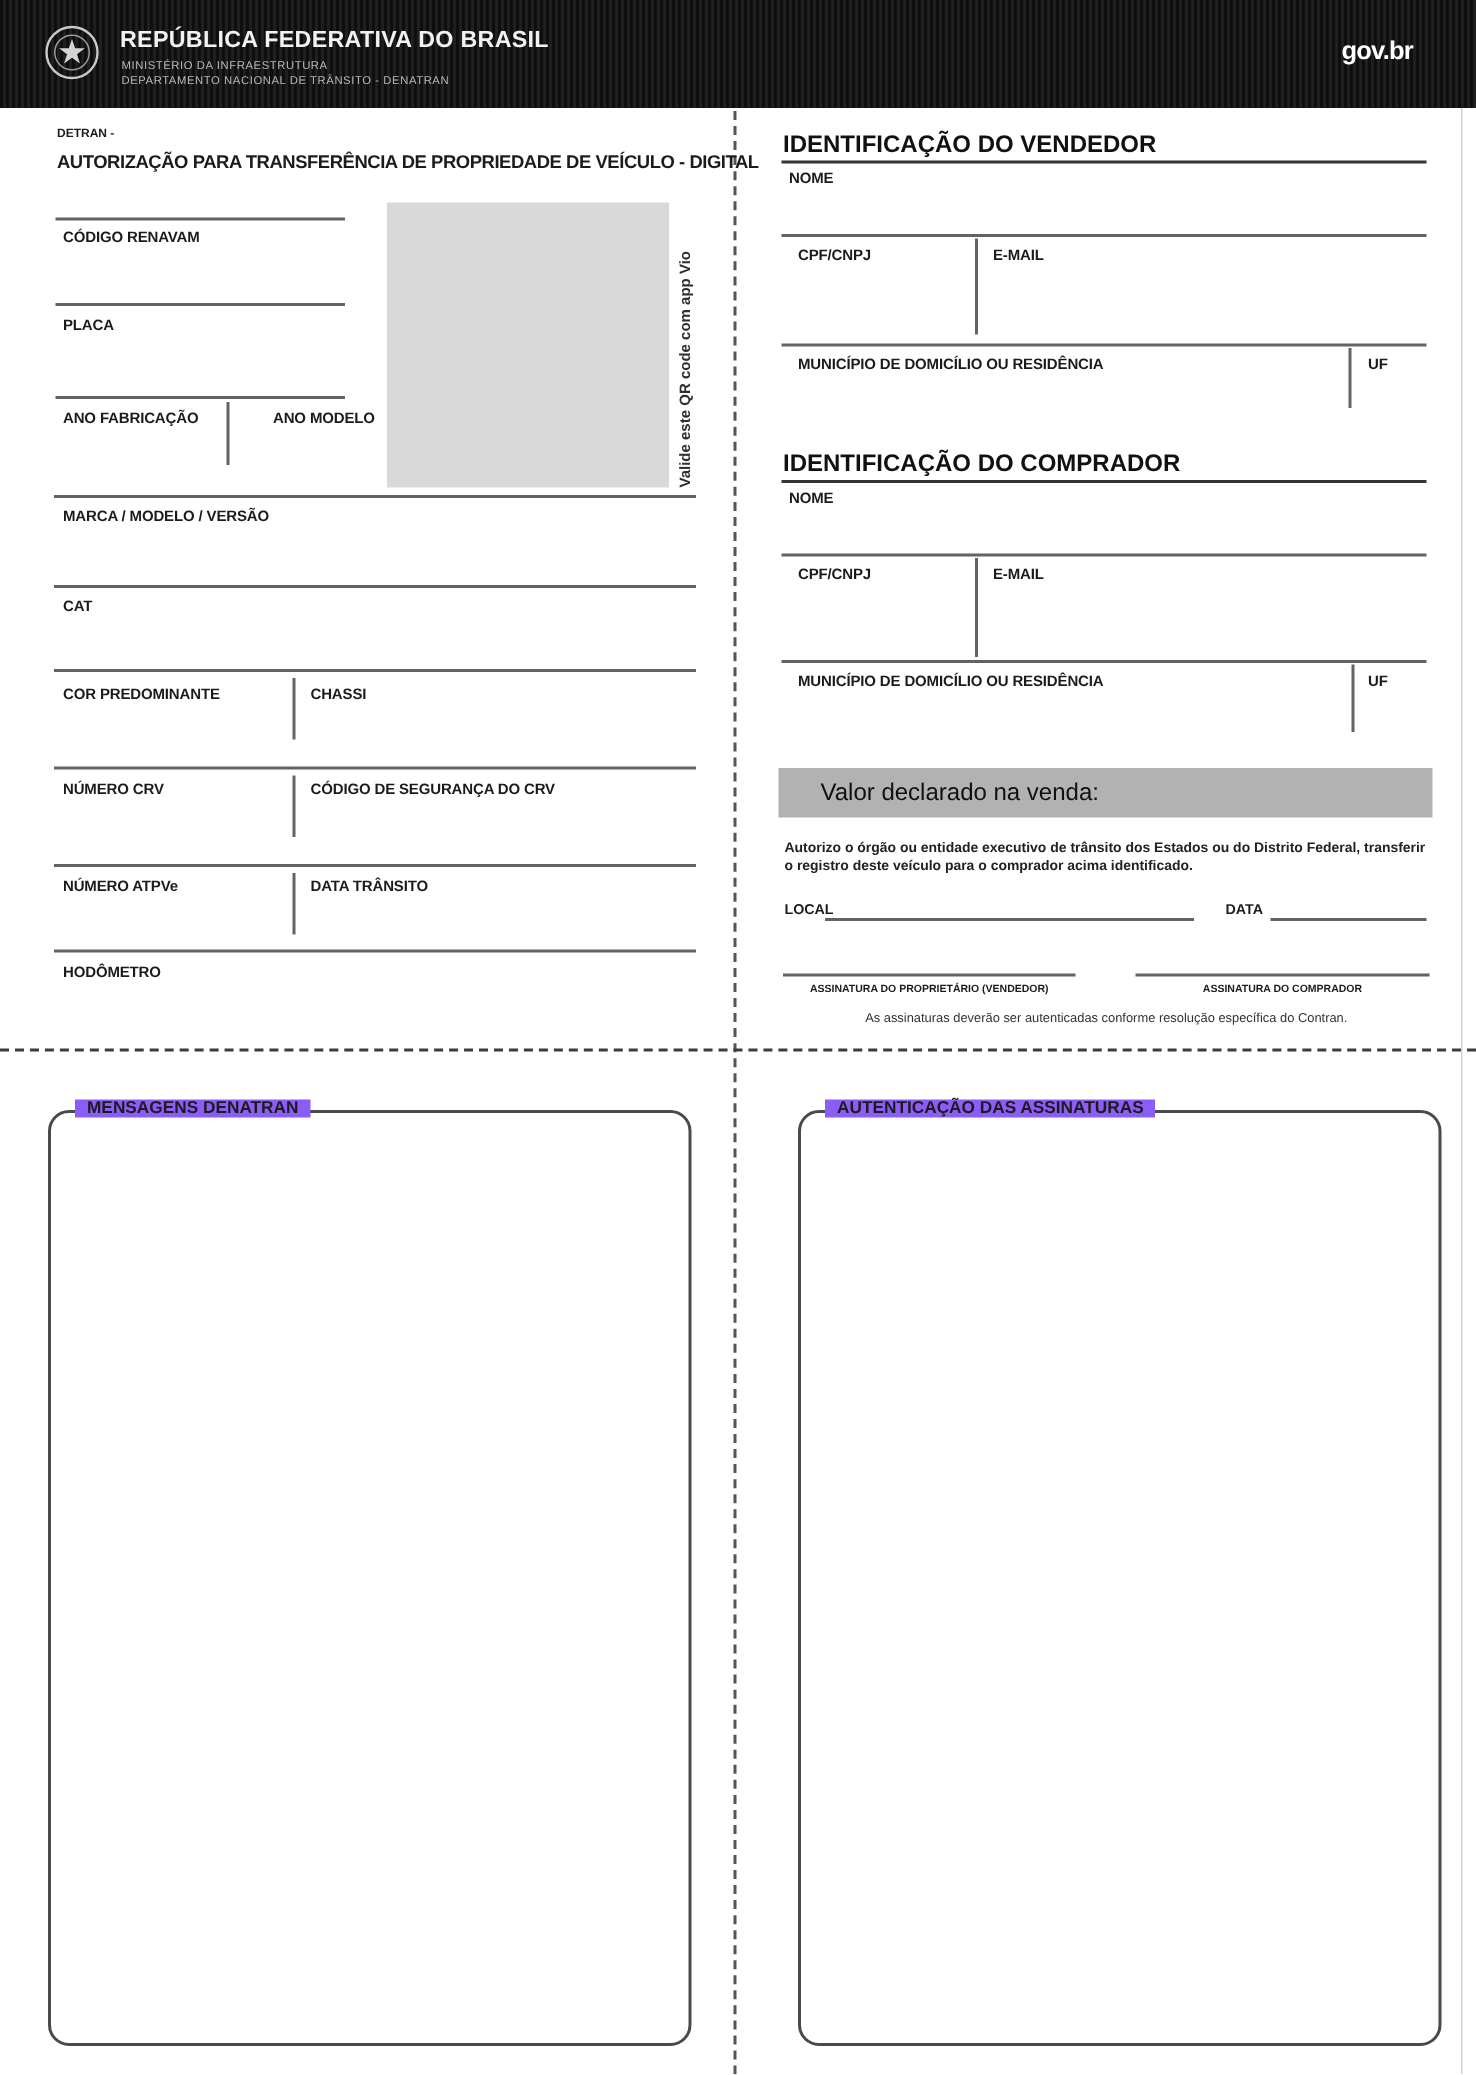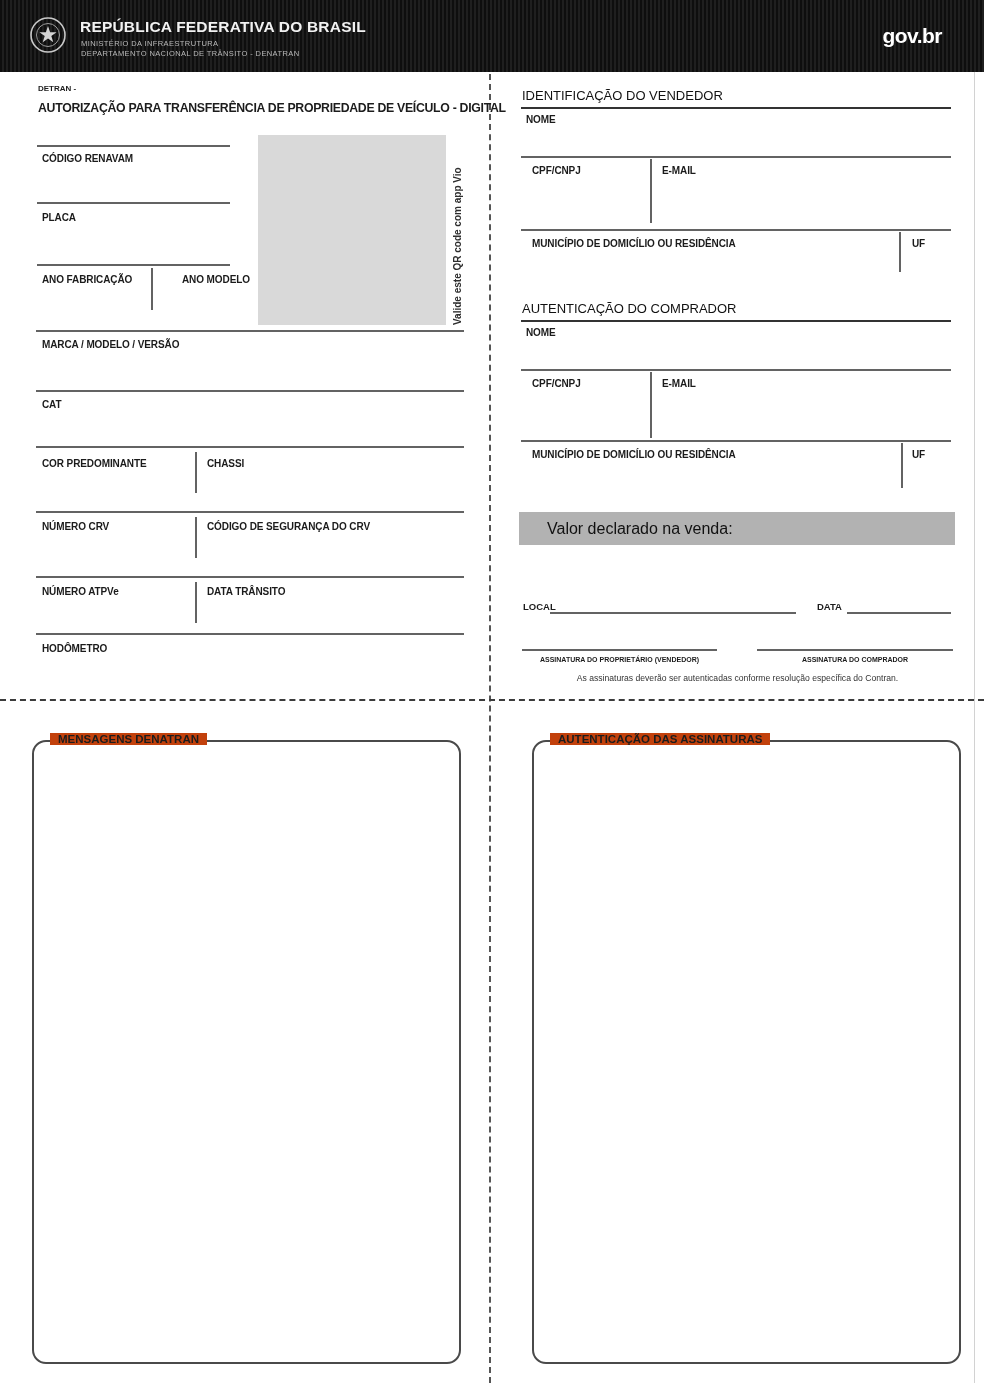--- a/index.html
+++ b/index.html
@@ -3,49 +3,49 @@
 <meta charset="utf-8">
 <style>
   html,body{margin:0;padding:0;background:#ffffff;}
   .page{position:relative;width:984px;height:1383px;background:#ffffff;overflow:hidden;
         font-family:"Liberation Sans", sans-serif;color:#1c1c1c;}
   
   .gov-header{position:absolute;left:0;top:0;width:984px;height:72px;
     background:repeating-linear-gradient(90deg,#0e0e0e 0px,#0e0e0e 2px,#1f1f1f 2px,#1f1f1f 4px);}
   .hdr-country{position:absolute;left:80px;top:18px;color:#f2f2f2;font-weight:700;font-size:15.5px;letter-spacing:.2px;}
   .hdr-sub{position:absolute;left:81px;color:#b9b9b9;font-size:7.5px;letter-spacing:.4px;}
-  .hdr-brand{position:absolute;right:42px;top:24px;color:#ffffff;font-weight:700;font-size:21px;letter-spacing:-.5px;}
+  .hdr-brand{position:absolute;right:42px;top:24px;color:#ffffff;font-weight:700;font-size:17px;letter-spacing:-.5px;}
   .emblem{position:absolute;left:28px;top:15px;width:40px;height:40px;}
   
   .hline{position:absolute;height:0;border-top:2px solid #4d4d4d;opacity:.88;}
   .hline.thick{border-top:2.5px solid #333;opacity:1;}
   .vline{position:absolute;width:0;border-left:2px solid #4d4d4d;opacity:.88;}
   .lbl{position:absolute;font-weight:700;font-size:10px;white-space:nowrap;color:#1b1b1b;letter-spacing:-.1px;}
-  .sec-title{position:absolute;font-weight:400;font-size:13px;white-space:nowrap;color:#111;}
+  .sec-title{position:absolute;font-weight:700;font-size:16px;white-space:nowrap;color:#111;}
   .dashed-h{position:absolute;height:0;border-top:2px dashed #3c3c3c;}
   .dashed-v{position:absolute;width:0;border-left:2px dashed #555;}
   .page-edge{position:absolute;width:0;border-left:1px solid #d2d2d2;}
   
   .doc-agency{position:absolute;left:38px;top:84px;font-weight:700;font-size:8px;}
   .doc-title{position:absolute;left:38px;top:101px;font-weight:700;font-size:12.3px;letter-spacing:-.3px;white-space:nowrap;}
   .qr-box{position:absolute;left:258px;top:135px;width:188px;height:190px;background:#d9d9d9;}
   .qr-caption{position:absolute;left:452px;top:133px;width:18px;height:192px;
     writing-mode:vertical-rl;transform:rotate(180deg);
     font-weight:700;font-size:10px;color:#2e2e2e;white-space:nowrap;}
   
   .valor-bar{position:absolute;left:519px;top:512px;width:436px;height:33px;background:#b2b2b2;
     display:flex;align-items:center;}
   .valor-text{margin-left:28px;font-weight:400;font-size:16px;color:#111;}
   .auth-par{position:absolute;left:523px;top:560px;width:432px;font-weight:700;font-size:9.3px;line-height:11.5px;color:#222;}
   .sig-label{position:absolute;text-align:center;font-weight:700;font-size:7px;color:#1b1b1b;}
   .note{position:absolute;left:520px;top:673px;width:435px;text-align:center;font-size:8.6px;color:#333;}
   .local-lbl{position:absolute;font-weight:700;font-size:9.5px;}
   
   .round-box{position:absolute;width:425px;height:620px;border:2px solid #4a4a4a;border-radius:14px;background:#fff;}
-  .box-legend{position:absolute;top:733px;background:#c2410c;padding:0 8px;font-weight:700;font-size:11.5px;white-space:nowrap;}
+  .box-legend{position:absolute;top:733px;background:#8b5cf6;padding:0 8px;font-weight:700;font-size:11.5px;white-space:nowrap;}
 </style>
 </head>
 <body>
 
 <div class="page">
 
   <div class="gov-header">
     <svg class="emblem" viewBox="0 0 40 40">
       <circle cx="20" cy="20" r="17" fill="none" stroke="#c9c9c9" stroke-width="1.6"></circle>
       <circle cx="20" cy="20" r="11.5" fill="none" stroke="#9c9c9c" stroke-width="1"></circle>
@@ -109,37 +109,38 @@
   <div class="hline" style="left:521px;top:156px;width:430px;"></div>
   <div class="lbl" style="left:532px;top:165px;">CPF/CNPJ</div>
   <div class="vline" style="left:650px;top:159px;height:64px;"></div>
   <div class="lbl" style="left:662px;top:165px;">E-MAIL</div>
 
   <div class="hline" style="left:521px;top:229px;width:430px;"></div>
   <div class="lbl" style="left:532px;top:238px;">MUNICÍPIO DE DOMICÍLIO OU RESIDÊNCIA</div>
   <div class="vline" style="left:899px;top:232px;height:40px;"></div>
   <div class="lbl" style="left:912px;top:238px;">UF</div>
 
-  <div class="sec-title" style="left:522px;top:301px;">AUTENTICAÇÃO DO COMPRADOR</div>
+  <div class="sec-title" style="left:522px;top:301px;">IDENTIFICAÇÃO DO COMPRADOR</div>
   <div class="hline thick" style="left:521px;top:320px;width:430px;"></div>
   <div class="lbl" style="left:526px;top:327px;">NOME</div>
 
   <div class="hline" style="left:521px;top:369px;width:430px;"></div>
   <div class="lbl" style="left:532px;top:378px;">CPF/CNPJ</div>
   <div class="vline" style="left:650px;top:372px;height:66px;"></div>
   <div class="lbl" style="left:662px;top:378px;">E-MAIL</div>
 
   <div class="hline" style="left:521px;top:440px;width:430px;"></div>
   <div class="lbl" style="left:532px;top:449px;">MUNICÍPIO DE DOMICÍLIO OU RESIDÊNCIA</div>
   <div class="vline" style="left:901px;top:443px;height:45px;"></div>
   <div class="lbl" style="left:912px;top:449px;">UF</div>
 
   <div class="valor-bar">
     <span class="valor-text">Valor declarado na venda:</span>
   </div>
+  <div class="auth-par">Autorizo o órgão ou entidade executivo de trânsito dos Estados ou do Distrito Federal, transferir o registro deste veículo para o comprador acima identificado.</div>
 
   <div class="local-lbl" style="left:523px;top:601px;">LOCAL</div>
   <div class="hline" style="left:550px;top:612px;width:246px;"></div>
   <div class="local-lbl" style="left:817px;top:601px;">DATA</div>
   <div class="hline" style="left:847px;top:612px;width:104px;"></div>
 
   <div class="hline" style="left:522px;top:649px;width:195px;"></div>
   <div class="hline" style="left:757px;top:649px;width:196px;"></div>
   <div class="sig-label" style="left:522px;top:656px;width:195px;">ASSINATURA DO PROPRIETÁRIO (VENDEDOR)</div>
   <div class="sig-label" style="left:757px;top:656px;width:196px;">ASSINATURA DO COMPRADOR</div>

